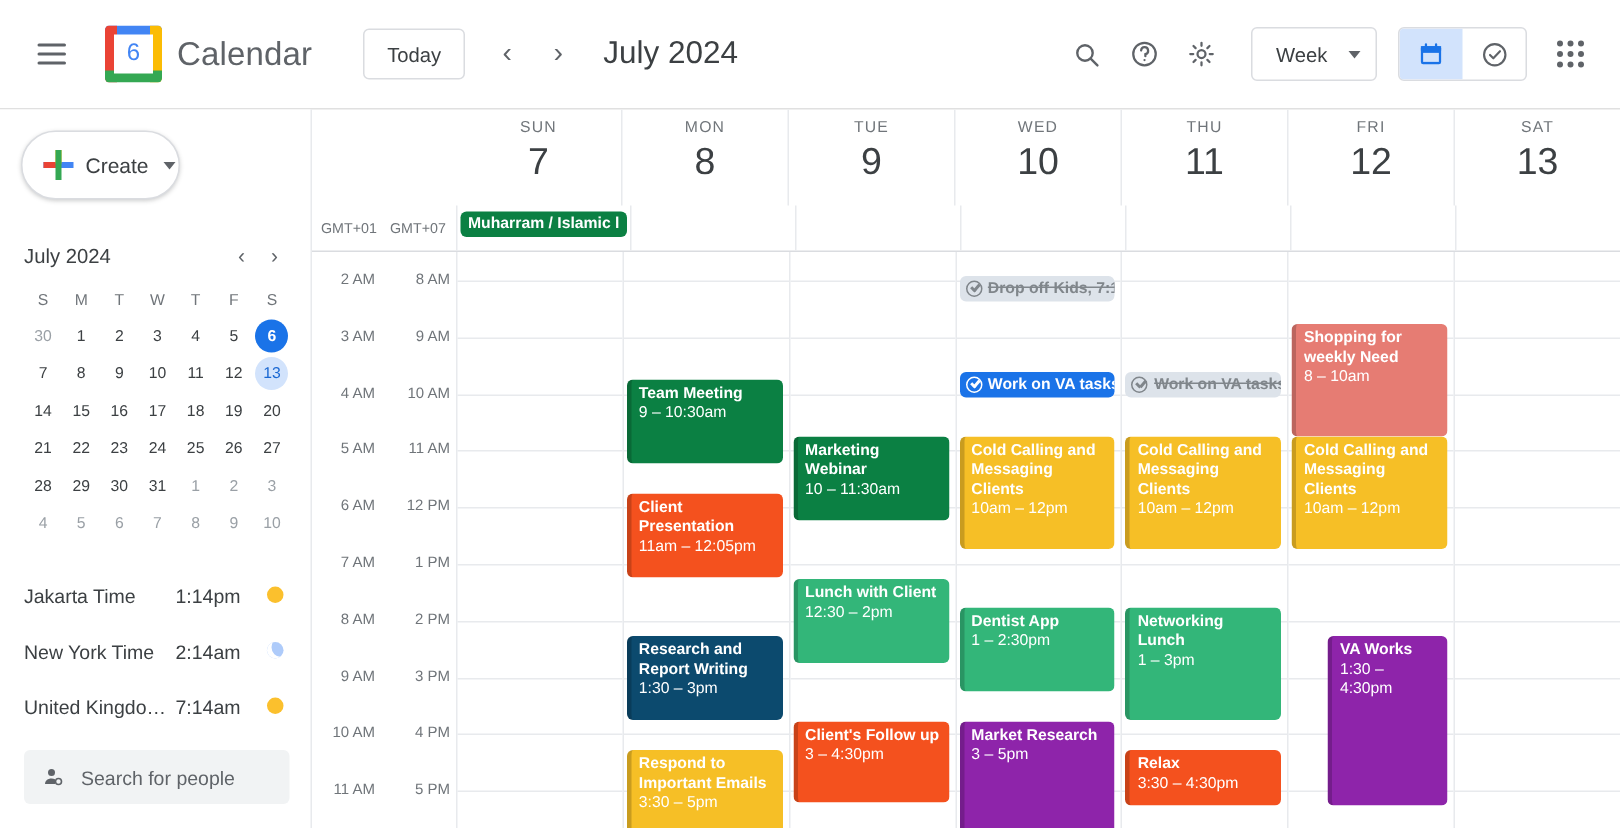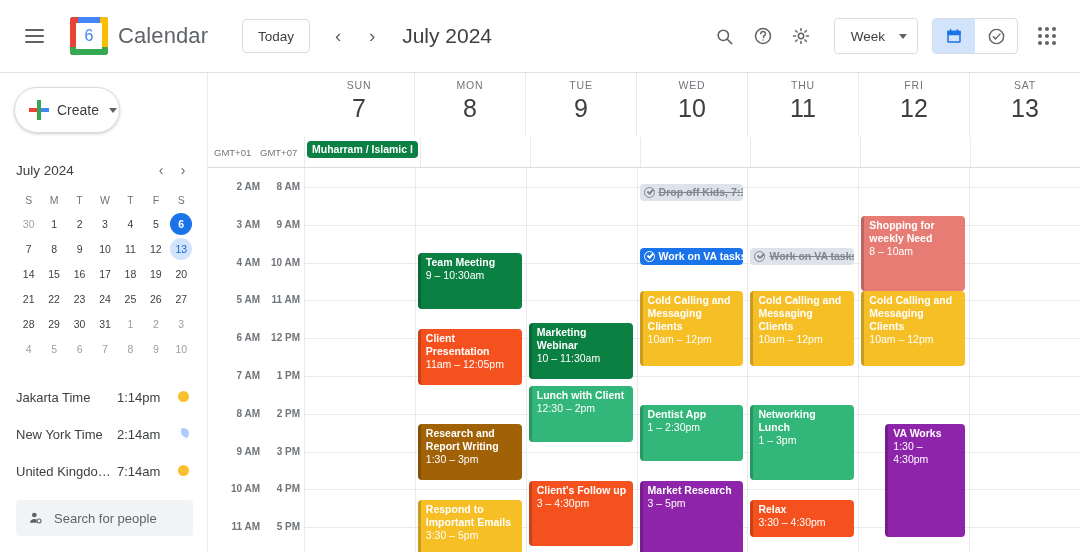--- a/index.html
+++ b/index.html
@@ -159,22 +159,22 @@
   .holiday-chip {
     background:#0b8043; color:#fff; font-size: 10.5px; font-weight:600;
     border-radius: 4px; padding: 2px 5px; white-space:nowrap; overflow:hidden;
     height: 17px; line-height: 13px; cursor:pointer;
   }
 
   
   .grid-scroll { position:relative; height: 384px; overflow:hidden; display:flex; }
   .gutter { width: 96px; flex:none; position:relative; }
   .gutter .gl {
-    position:absolute; right: 4px; display:flex; 
-    font-size: 10px; color:#70757a; transform: translateY(-6px); font-weight: bold;
+    position:absolute; right: 4px; display:flex; gap: 10px;
+    font-size: 10px; color:#70757a; transform: translateY(-6px);
   }
   .gutter .gl .a { width: 38px; text-align:right; }
   .gutter .gl .b { width: 40px; text-align:right; }
 
   .cols { flex:1; position:relative; display:flex; }
   .col { flex:1; border-left: 1px solid #e8eaed; position:relative; }
   .hline { position:absolute; left:0; right:0; height:0; border-top:1px solid #e8eaed; }
 
   .ev {
     position:absolute; left: 2px; right: 4px;
@@ -603,49 +603,49 @@
             <div class="hline" style="top: 321.4px;"></div>
             <div class="hline" style="top: 359.2px;"></div>
             <div class="ev" style="top: 85px; height: 56px; background: rgb(11, 128, 67);">
               <div class="t">Team Meeting</div>
               <div class="s">9 – 10:30am</div>
             </div>
             <div class="ev" style="top: 161px; height: 56px; background: rgb(244, 81, 30);">
               <div class="t">Client Presentation</div>
               <div class="s">11am – 12:05pm</div>
             </div>
-            <div class="ev" style="top: 256px; height: 56px; background: #a16207;">
+            <div class="ev" style="top: 256px; height: 56px; background: #0c4a6e;">
               <div class="t">Research and Report Writing</div>
               <div class="s">1:30 – 3pm</div>
             </div>
             <div class="ev" style="top: 332px; height: 56px; background: rgb(246, 191, 38);">
               <div class="t">Respond to Important Emails</div>
               <div class="s">3:30 – 5pm</div>
             </div>
           </div>
           <div class="col">
             <div class="hline" style="top: 19px;"></div>
             <div class="hline" style="top: 56.8px;"></div>
             <div class="hline" style="top: 94.6px;"></div>
             <div class="hline" style="top: 132.4px;"></div>
             <div class="hline" style="top: 170.2px;"></div>
             <div class="hline" style="top: 208px;"></div>
             <div class="hline" style="top: 245.8px;"></div>
             <div class="hline" style="top: 283.6px;"></div>
             <div class="hline" style="top: 321.4px;"></div>
             <div class="hline" style="top: 359.2px;"></div>
-            <div class="ev" style="top: 123px; height: 56px; background: rgb(11, 128, 67); margin-top: 32px;">
+            <div class="ev" style="top: 123px; height: 56px; background: rgb(11, 128, 67);">
               <div class="t">Marketing Webinar</div>
               <div class="s">10 – 11:30am</div>
             </div>
             <div class="ev" style="top: 218px; height: 56px; background: rgb(51, 182, 121);">
               <div class="t">Lunch with Client</div>
               <div class="s">12:30 – 2pm</div>
             </div>
-            <div class="ev" style="top: 313px; height: 65px; background: rgb(244, 81, 30);">
+            <div class="ev" style="top: 313px; height: 54px; background: rgb(244, 81, 30);">
               <div class="t">Client's Follow up</div>
               <div class="s">3 – 4:30pm</div>
             </div>
           </div>
           <div class="col">
             <div class="hline" style="top: 19px;"></div>
             <div class="hline" style="top: 56.8px;"></div>
             <div class="hline" style="top: 94.6px;"></div>
             <div class="hline" style="top: 132.4px;"></div>
             <div class="hline" style="top: 170.2px;"></div>

